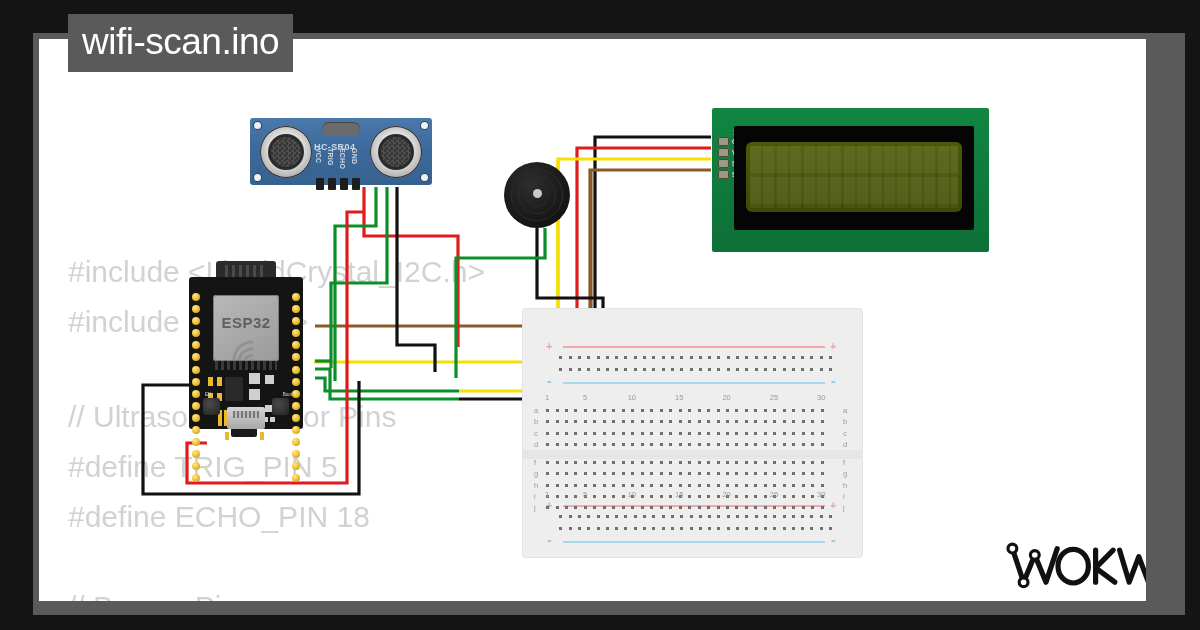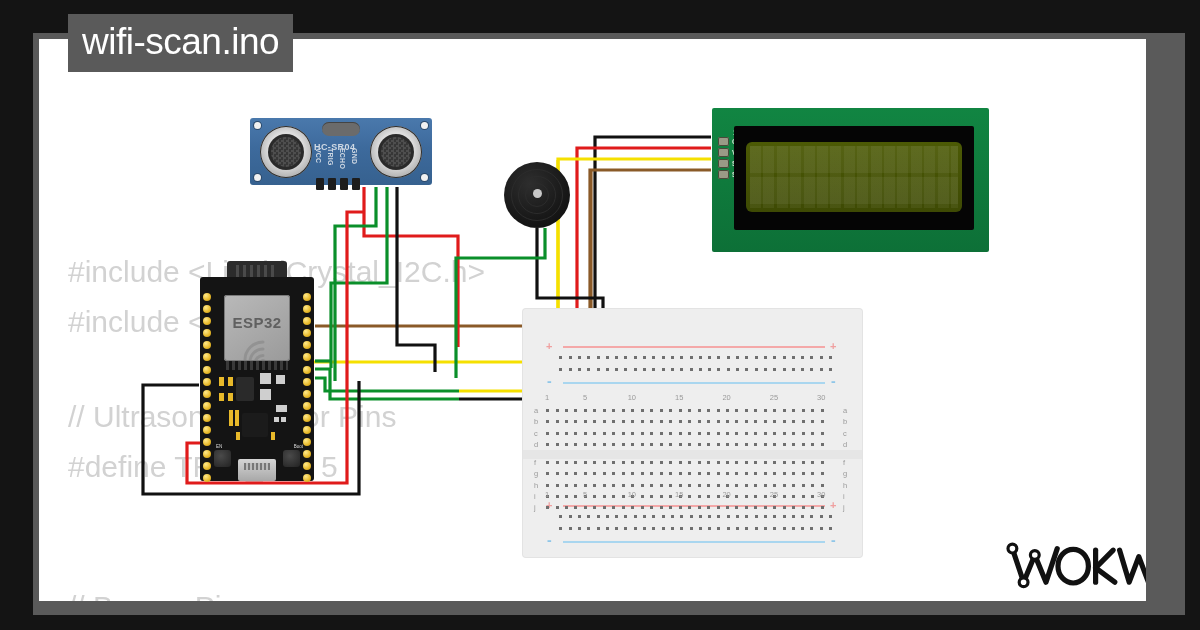--- a/index.html
+++ b/index.html
@@ -77,21 +77,21 @@
 
   
   #buzzer{left:465px; top:123px; width:66px; height:66px;}
   .bz{position:absolute;inset:0;border-radius:50%;
       background:radial-gradient(circle at 40% 33%,#2e2e2e 0%,#181818 60%,#0b0b0b 100%);}
   .bz-r{position:absolute;border-radius:50%;border:1.3px solid #2c2c2c;}
   .bz-hole{position:absolute;left:50%;top:47%;width:9px;height:9px;margin-left:-4.5px;margin-top:-4.5px;
            border-radius:50%;background:#c9c9c9;}
 
   
-  #esp32{left:161px; top:238px; width:114px; height:204px;}
+  #esp32{left:150px; top:238px; width:114px; height:152px;}
   .esp-pcb{position:absolute;inset:0;background:#141414;border-radius:3px;}
   .esp-shield{position:absolute;left:27px;top:-16px;width:60px;height:34px;background:#2b2b2b;border-radius:3px 3px 0 0;}
   .esp-ant{position:absolute;left:36px;top:-12px;width:42px;height:16px;
            background:repeating-linear-gradient(90deg,#4a4a4a 0 3px,transparent 3px 7px);}
   .esp-can{position:absolute;left:24px;top:18px;width:66px;height:66px;border-radius:3px;
            background:linear-gradient(145deg,#b9b9b9,#9a9a9a);box-shadow:0 0 0 1px #7a7a7a inset;}
   .esp-can-txt{position:absolute;left:0;right:0;top:19px;text-align:center;color:#606060;
                font-size:15px;font-weight:bold;letter-spacing:.5px;}
   .esp-wifi{position:absolute;left:50%;top:44px;margin-left:-15px;width:30px;height:26px;opacity:.45;}
   .esp-shieldpins{position:absolute;left:26px;top:84px;width:62px;height:9px;
@@ -153,20 +153,21 @@
   <div id="gray-border"></div>
 
   <div id="canvas">
 
     <div id="code-layer">
       <div class="code-line" style="left:29px;top:216px;">#include &lt;LiquidCrystal_I2C.h&gt;</div>
       <div class="code-line" style="left:29px;top:266px;">#include &lt;WiFi.h&gt;</div>
       <div class="code-line" style="left:29px;top:316px;"></div>
       <div class="code-line" style="left:29px;top:361px;">// Ultrasonic Sensor Pins</div>
       <div class="code-line" style="left:29px;top:411px;">#define TRIG_PIN 5</div>
+      <div class="code-line" style="left:29px;top:461px;">#define ECHO_PIN 18</div>
       <div class="code-line" style="left:29px;top:511px;"></div>
       <div class="code-line" style="left:29px;top:551px;">// Buzzer Pin</div>
     </div>
 
     <svg id="wires" viewBox="0 0 1107 562">
       <g fill="none" stroke-linecap="butt" stroke-linejoin="miter" stroke-width="3.2">
 
         <path stroke="#111111" d="M 672 98 L 556 98 L 556 287"></path>
 
         <path stroke="#e01b1b" d="M 672 109 L 538 109 L 538 285"></path>

